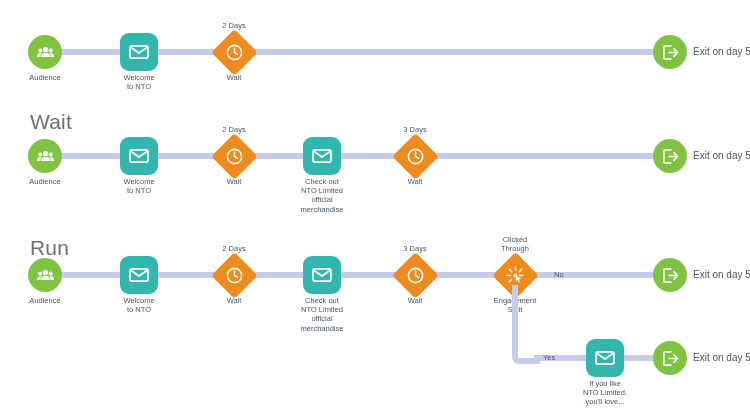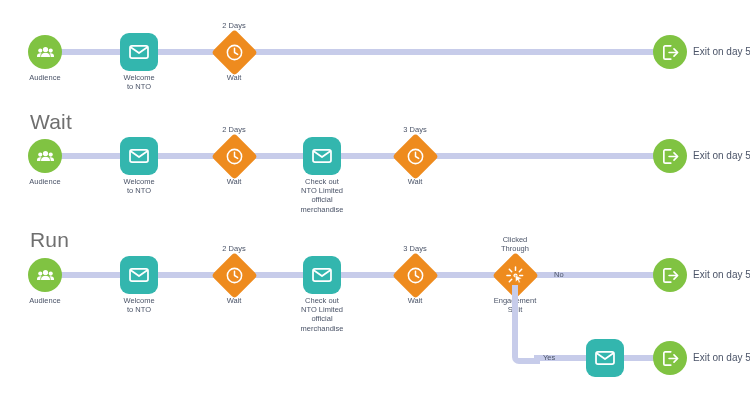--- a/index.html
+++ b/index.html
@@ -190,21 +190,21 @@
     <div class="node" style="left: 653px; top: 139px; width: 34px; height: 34px;">
       <div class="node-circle" style="background: rgb(128, 195, 66);">
         <svg width="19" height="19" viewBox="0 0 24 24">
           <path d="M12.4 3.6H5.2c-.9 0-1.6.7-1.6 1.6v13.6c0 .9.7 1.6 1.6 1.6h7.2" fill="none" stroke="#fff" stroke-width="2.1" stroke-linecap="round" stroke-linejoin="round"></path>
           <path d="M16.4 7.4 21 12l-4.6 4.6" fill="none" stroke="#fff" stroke-width="2.1" stroke-linecap="round" stroke-linejoin="round"></path>
           <path d="M20.2 12H10.2" fill="none" stroke="#fff" stroke-width="2.1" stroke-linecap="round"></path>
         </svg>
       </div>
     </div>
     <div class="cap-left" style="left: 693px; top: 151px;">Exit on day 5</div>
-    <div class="row-title" style="left: 30px; top: 228px;">Run</div>
+    <div class="row-title" style="left: 30px; top: 236px;">Run</div>
     <div class="conn" style="left: 55px; top: 272px; width: 605px;"></div>
     <div class="node" style="left: 28px; top: 258px; width: 34px; height: 34px;">
       <div class="node-circle" style="background: rgb(128, 195, 66);">
         <svg width="19" height="19" viewBox="0 0 24 24">
           <circle cx="12" cy="8.2" r="3.3" fill="#fff"></circle>
           <circle cx="5.4" cy="9.6" r="2.6" fill="#fff"></circle>
           <circle cx="18.6" cy="9.6" r="2.6" fill="#fff"></circle>
           <path d="M12 12.2c-3.4 0-5.6 1.9-5.6 4.1v1.5h11.2v-1.5c0-2.2-2.2-4.1-5.6-4.1z" fill="#fff"></path>
           <path d="M5.4 13c-2.5 0-4.1 1.4-4.1 3v1.8h4.3v-1.5c0-1.3.6-2.4 1.6-3.2-.6-.1-1.2-.1-1.8-.1z" fill="#fff"></path>
           <path d="M18.6 13c-.6 0-1.2 0-1.8.1 1 .8 1.6 1.9 1.6 3.2v1.5h4.3V16c0-1.6-1.6-3-4.1-3z" fill="#fff"></path>
@@ -287,20 +287,23 @@
     <div class="conn" style="left: 534px; top: 355px; width: 126px;"></div>
     <div class="branch-lbl" style="left: 543px; top: 353px;">Yes</div>
     <div class="node" style="left: 586px; top: 339px; width: 38px; height: 38px;">
       <div class="node-square" style="background: rgb(51, 182, 174);">
         <svg width="22" height="22" viewBox="0 0 24 24">
           <rect x="2.2" y="5.2" width="19.6" height="13.6" rx="2.1" fill="none" stroke="#fff" stroke-width="1.9"></rect>
           <path d="M3.4 7 12 13.1 20.6 7" fill="none" stroke="#fff" stroke-width="1.9" stroke-linecap="round" stroke-linejoin="round"></path>
         </svg>
       </div>
     </div>
+    <div class="cap" style="left: 562px; top: 379px;">If you like
+NTO Limited,
+you'll love...</div>
     <div class="node" style="left: 653px; top: 341px; width: 34px; height: 34px;">
       <div class="node-circle" style="background: rgb(128, 195, 66);">
         <svg width="19" height="19" viewBox="0 0 24 24">
           <path d="M12.4 3.6H5.2c-.9 0-1.6.7-1.6 1.6v13.6c0 .9.7 1.6 1.6 1.6h7.2" fill="none" stroke="#fff" stroke-width="2.1" stroke-linecap="round" stroke-linejoin="round"></path>
           <path d="M16.4 7.4 21 12l-4.6 4.6" fill="none" stroke="#fff" stroke-width="2.1" stroke-linecap="round" stroke-linejoin="round"></path>
           <path d="M20.2 12H10.2" fill="none" stroke="#fff" stroke-width="2.1" stroke-linecap="round"></path>
         </svg>
       </div>
     </div>
     <div class="cap-left" style="left: 693px; top: 353px;">Exit on day 5</div>

